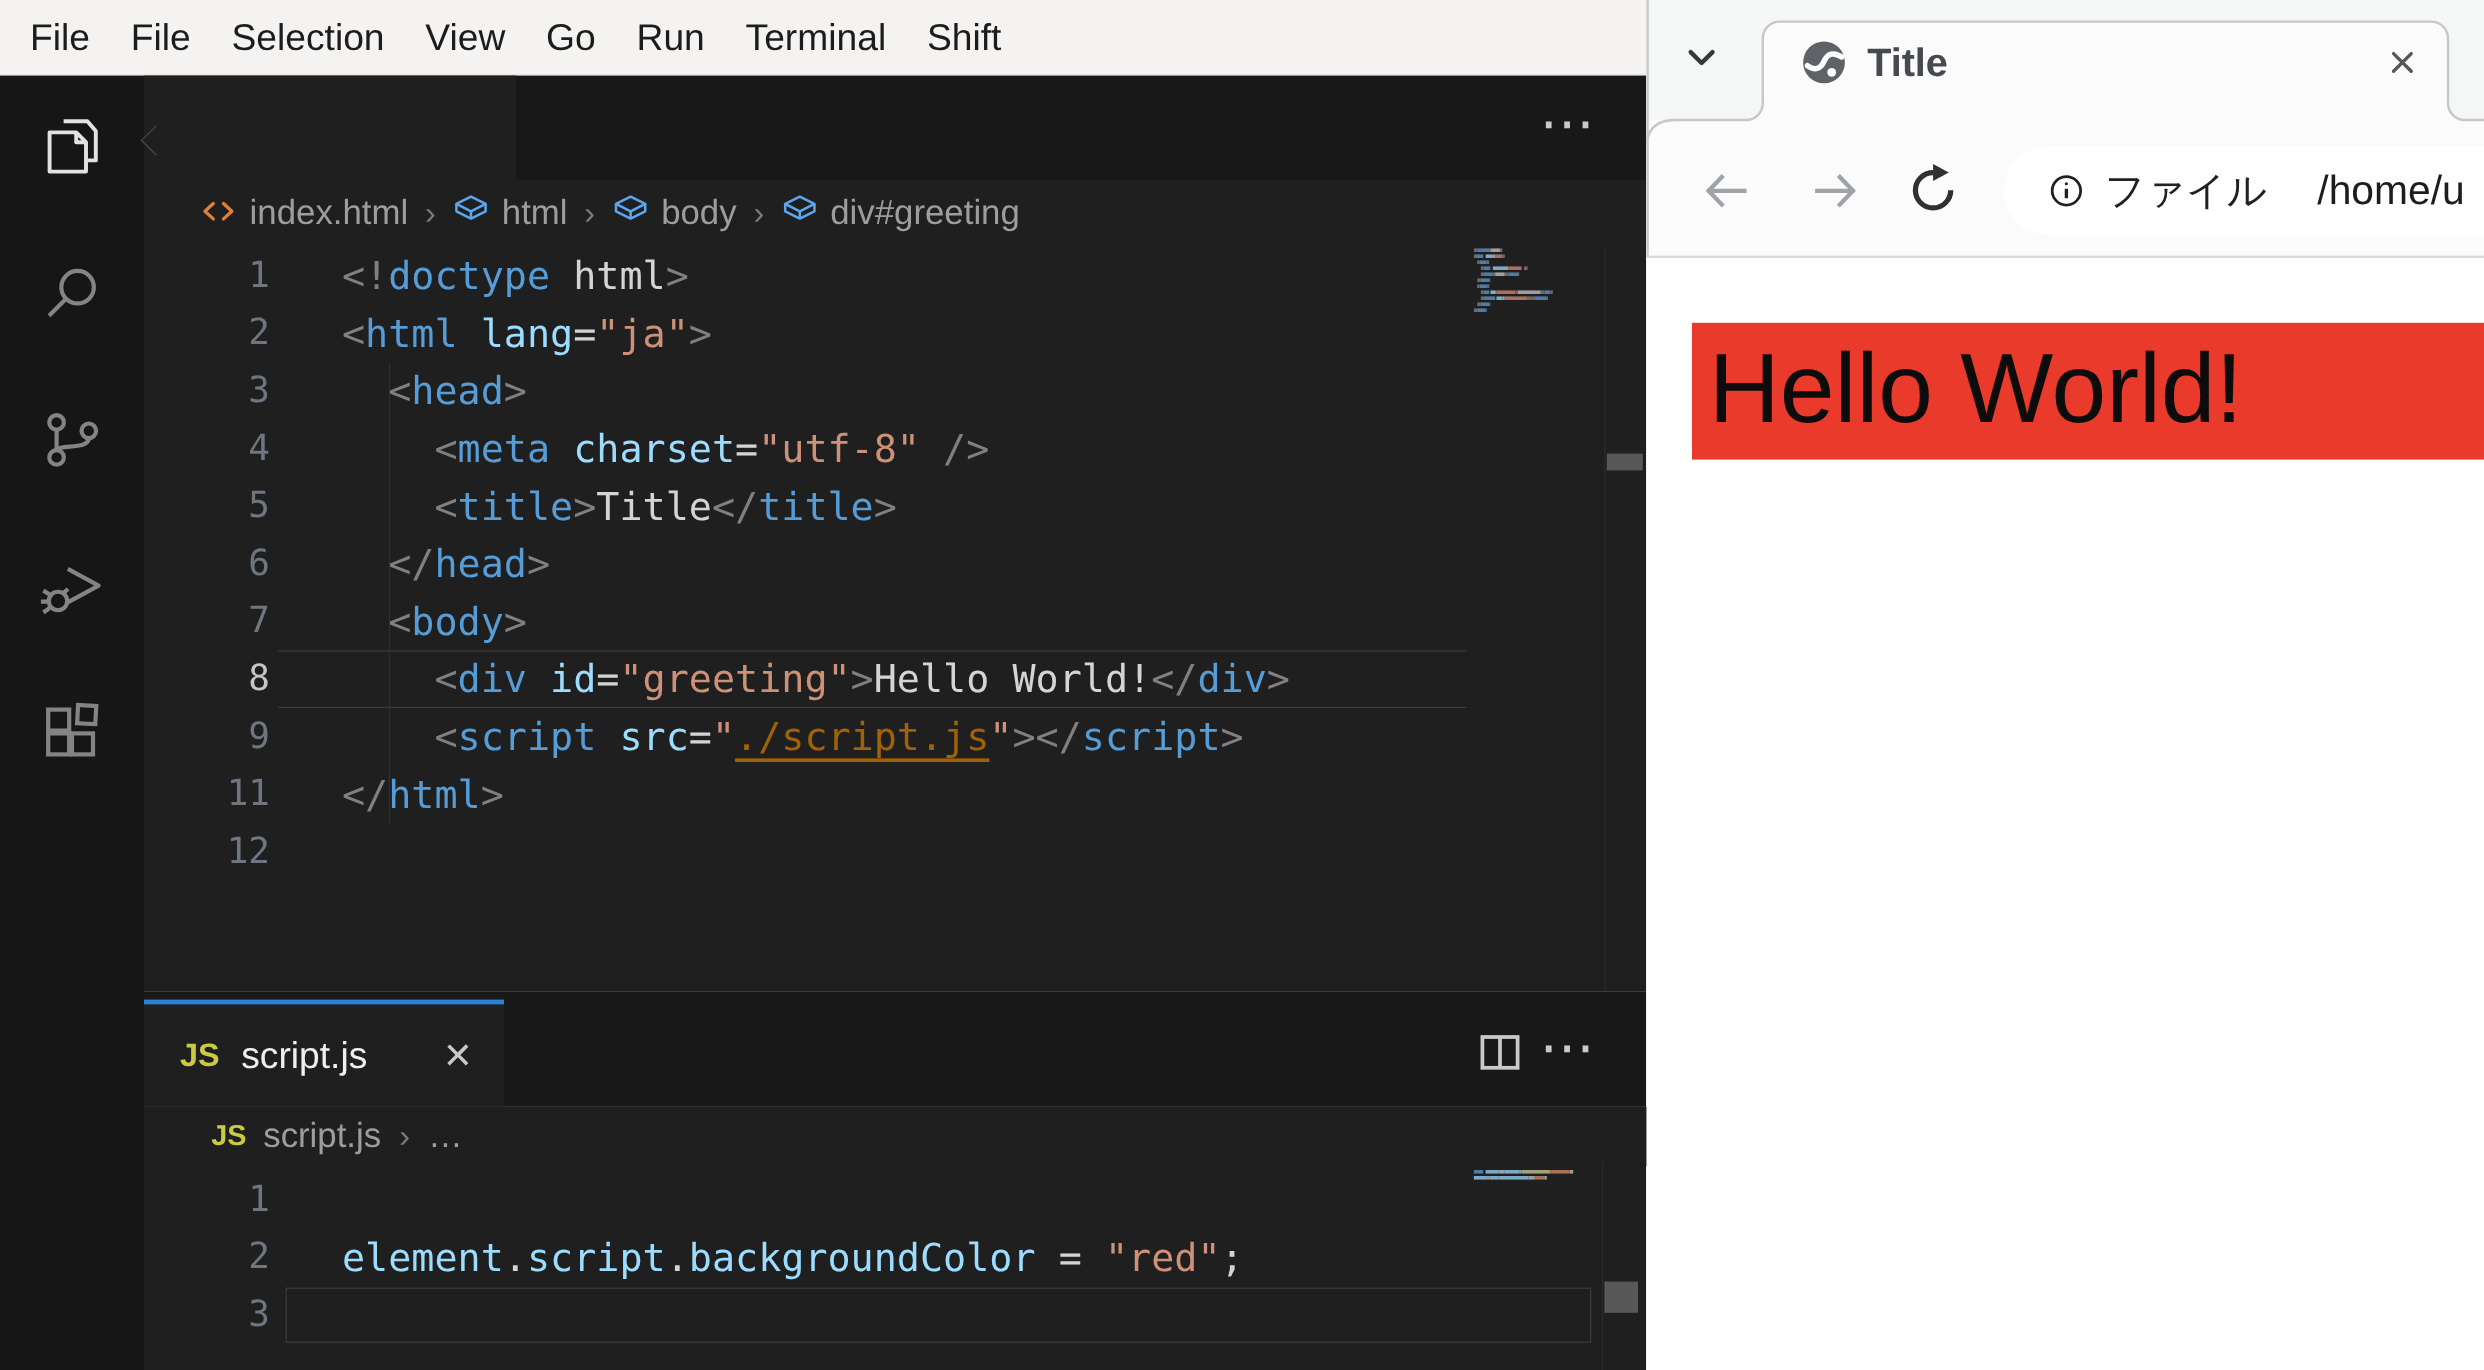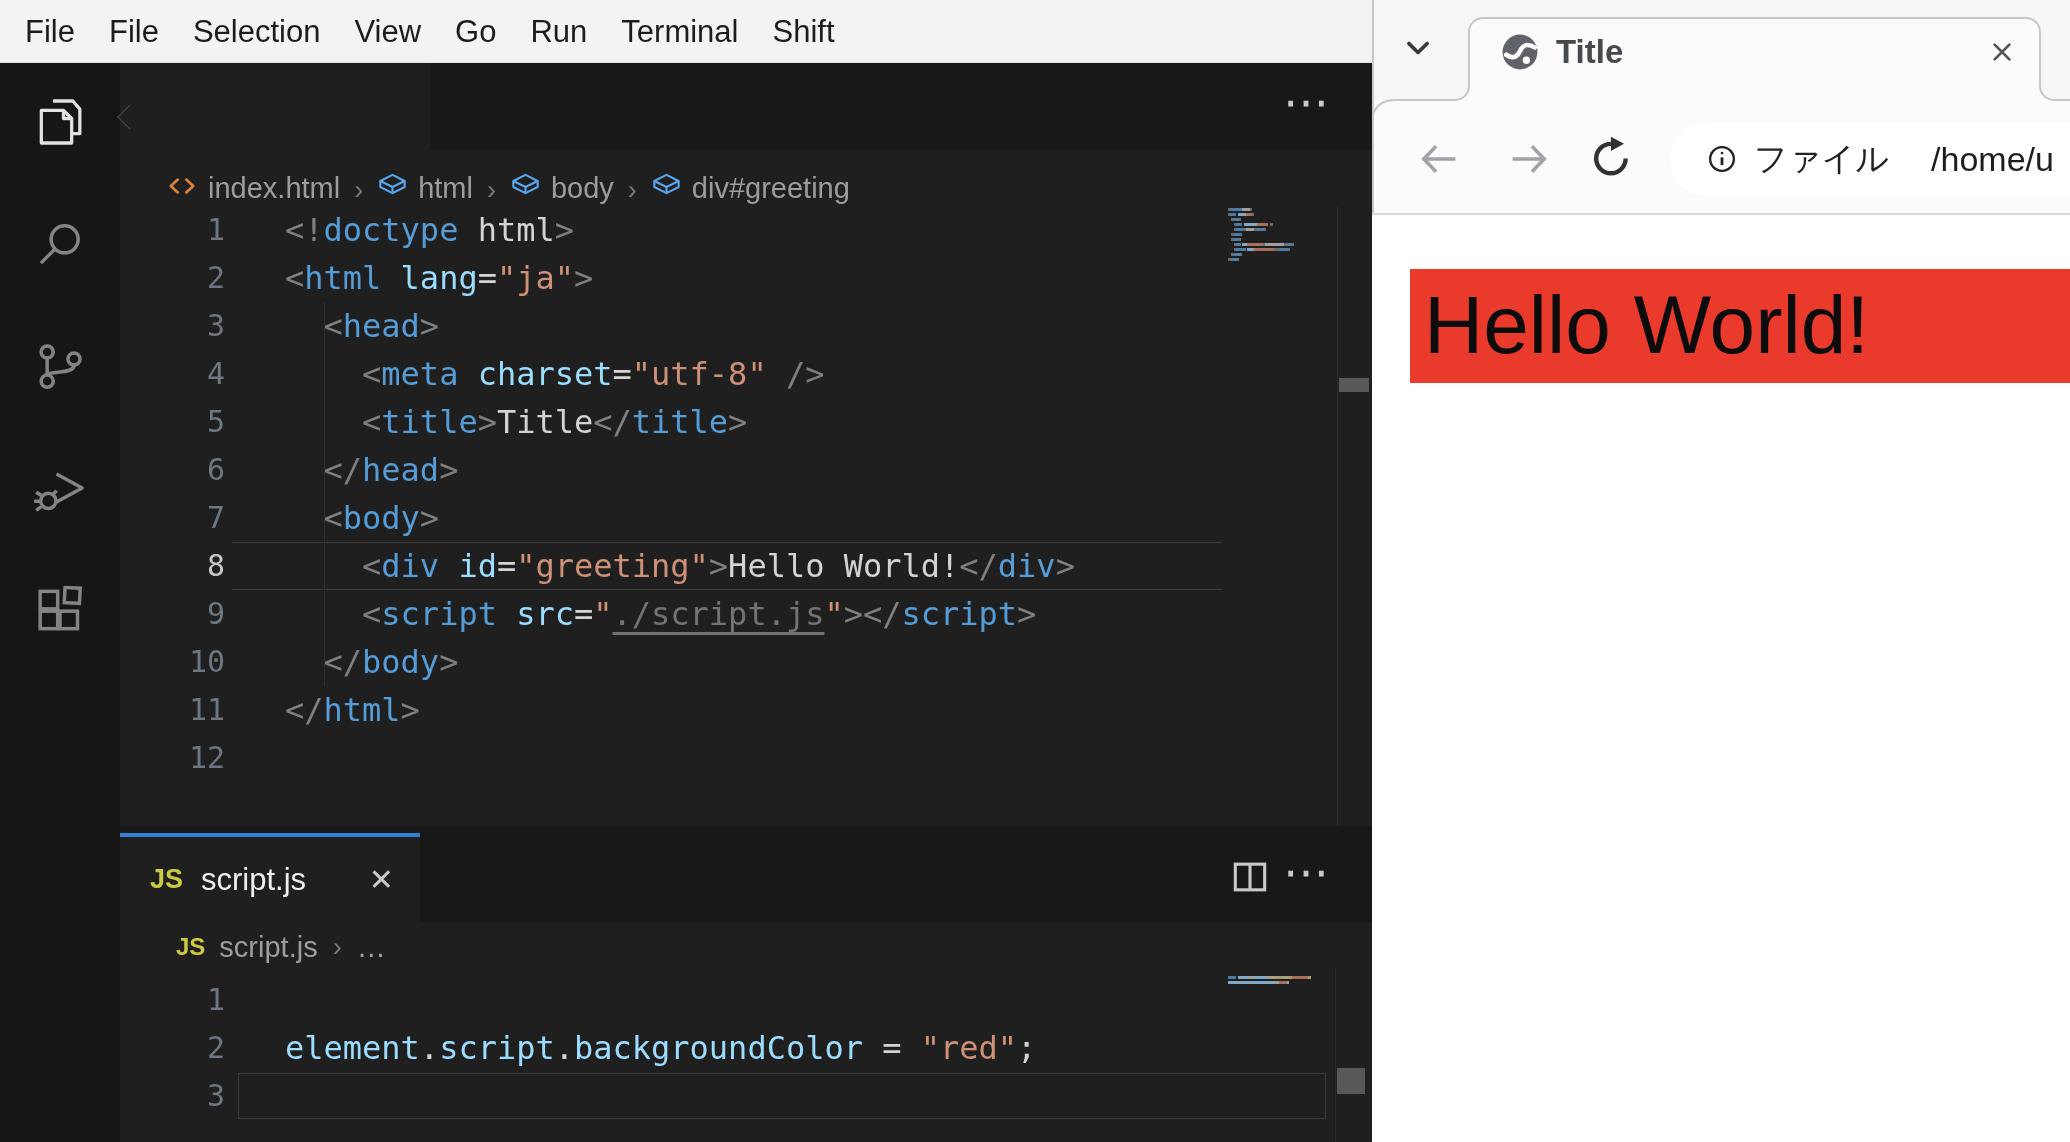--- a/index.html
+++ b/index.html
@@ -28,35 +28,35 @@
 
   .tooltip { left:130px; top:90px; height:58px; background:#1f1f1f;
              border:1px solid #4b4b4b; border-radius:9px; color:#c7c7c7;
              font-size:27px; line-height:56px; padding:0 24px; white-space:nowrap; z-index:30; }
   .tooltip-arrow { left:121px; top:108px; width:18px; height:18px; background:#1f1f1f;
                    border-left:1px solid #4b4b4b; border-bottom:1px solid #4b4b4b;
                    transform:rotate(45deg); z-index:31; }
 
   .editor-surface { left:120px; top:150px; width:1252px; height:676px; background:#1f1f1f; }
   .breadcrumb { left:120px; top:150px; width:1252px; height:56px; display:flex;
-                align-items:flex-end; padding-left:46px; gap:13px; z-index:5; }
+                align-items:center; padding-left:46px; gap:13px; z-index:5; }
   .bc-label { font-size:29px; color:#9d9d9d; white-space:nowrap; }
   .bc-sep { font-size:27px; color:#7a7a7a; padding:0 1px; }
   .bc-item { display:flex; align-items:center; gap:10px; cursor:default; }
 
   .code-editor { z-index:4; font-family:"DejaVu Sans Mono", monospace; }
   .code-line { position:relative; height:48px; }
   .ln { position:absolute; left:0; width:105px; text-align:right; color:#6e7681;
         font-size:30px; line-height:48px; }
   .ln-active { color:#c6c6c6; }
   .lc { position:absolute; left:165px; top:0; font-size:32px; line-height:48px; white-space:pre; }
   .tk-p { color:#808080; } .tk-t { color:#569cd6; } .tk-a { color:#9cdcfe; }
   .tk-s { color:#ce9178; } .tk-x { color:#d4d4d4; } .tk-m { color:#dcdcaa; }
   .tk-g { color:#ffd700; }
-  .tk-su { color:#737373; text-decoration:underline; text-underline-offset:7px; }
+  .tk-su { color:#a16207; text-decoration:underline; text-underline-offset:7px; }
   .act-lines::before { content:''; position:absolute; left:112px; right:150px; top:0;
                        border-top:1px solid #3c3c3c; }
   .act-lines::after  { content:''; position:absolute; left:112px; right:150px; bottom:0;
                        border-bottom:1px solid #3c3c3c; }
   .act-box::before   { content:''; position:absolute; left:118px; right:46px; top:1px; bottom:1px;
                        border:1px solid #3c3c3c; }
   .indent-guide { left:324px; top:302px; width:1px; height:384px; background:#2f2f2f; z-index:6; }
 
   .minimap { width:84px; overflow:hidden; z-index:6; }
   .mm-row { height:5px; white-space:nowrap; line-height:0; }
@@ -240,24 +240,20 @@
       </div>
       <div class="code-line act-lines">
         <span class="ln ln-active">8</span>
         <span class="lc"><span class="tk-x">    </span><span class="tk-p">&lt;</span><span class="tk-t">div</span><span class="tk-x"> </span><span class="tk-a">id</span><span class="tk-x">=</span><span class="tk-s">"greeting"</span><span class="tk-p">&gt;</span><span class="tk-x">Hello World!</span><span class="tk-p">&lt;/</span><span class="tk-t">div</span><span class="tk-p">&gt;</span></span>
       </div>
       <div class="code-line">
         <span class="ln">9</span>
         <span class="lc"><span class="tk-x">    </span><span class="tk-p">&lt;</span><span class="tk-t">script</span><span class="tk-x"> </span><span class="tk-a">src</span><span class="tk-x">=</span><span class="tk-s">"</span><span class="tk-su">./script.js</span><span class="tk-s">"</span><span class="tk-p">&gt;</span><span class="tk-p">&lt;/</span><span class="tk-t">script</span><span class="tk-p">&gt;</span></span>
       </div>
       <div class="code-line">
-        <span class="ln">10</span>
-        <span class="lc"><span class="tk-x">  </span><span class="tk-p">&lt;/</span><span class="tk-t">body</span><span class="tk-p">&gt;</span></span>
-      </div>
-      <div class="code-line">
         <span class="ln">11</span>
         <span class="lc"><span class="tk-p">&lt;/</span><span class="tk-t">html</span><span class="tk-p">&gt;</span></span>
       </div>
       <div class="code-line">
         <span class="ln">12</span>
         <span class="lc"></span>
       </div>
     </div>
   <div class="abs indent-guide"></div>
 

